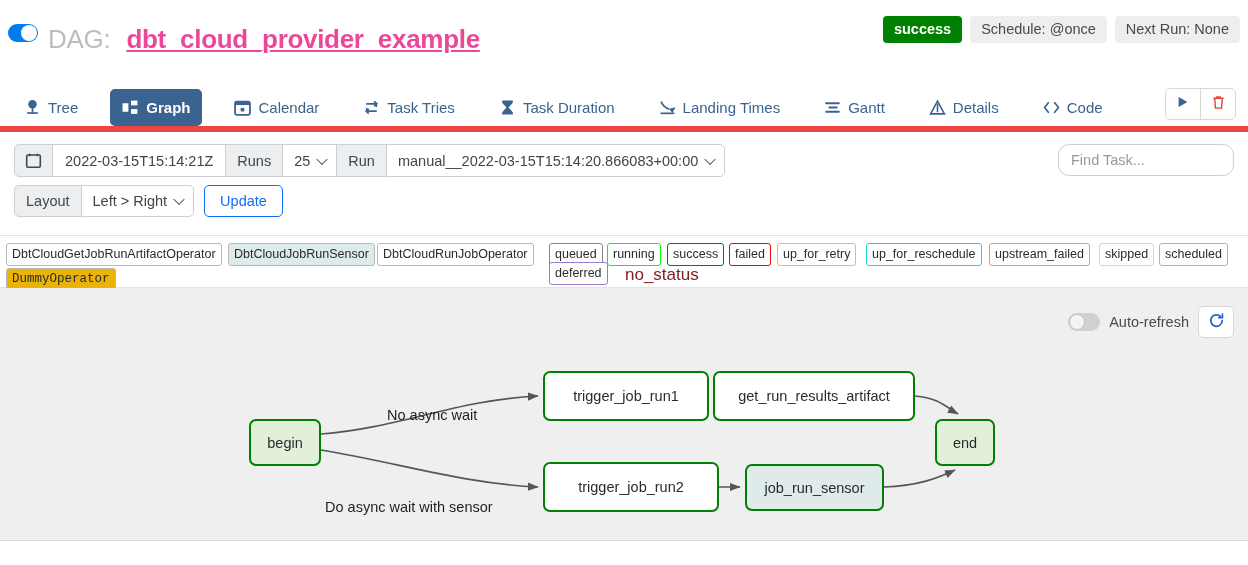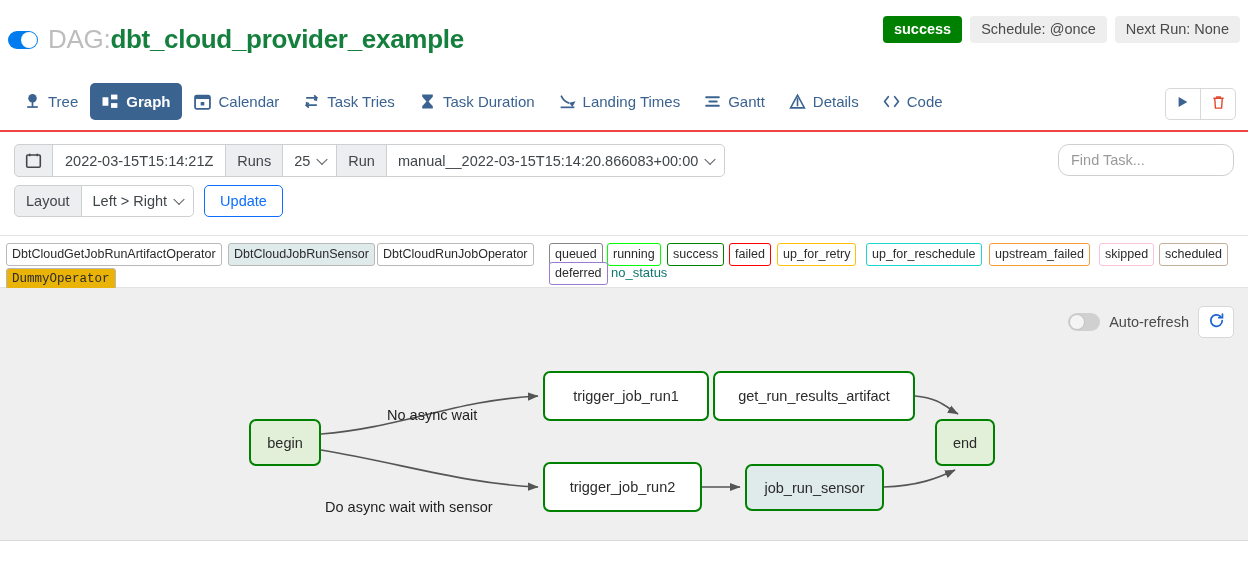--- a/index.html
+++ b/index.html
@@ -17,21 +17,21 @@
 
   
   .header {
     position: relative;
     height: 72px;
     padding: 0 16px;
     box-sizing: border-box;
   }
   .dag-title-row {
     display: flex;
-    align-items: center;
+    align-items: flex-start;
     position: absolute;
     left: 8px;
     top: 24px;
   }
   .pause-toggle {
     width: 30px;
     height: 18px;
     border-radius: 9px;
     background: #017cee;
     position: relative;
@@ -49,24 +49,25 @@
     background: #ffffff;
   }
   .dag-label {
     font-size: 26px;
     color: #bdbdbd;
     font-weight: 400;
     letter-spacing: -0.3px;
   }
   .dag-name {
     font-size: 26px;
-    color: #15803d;
+    color: #ec4899;
     font-weight: 700;
     letter-spacing: -0.3px;
-    margin-left: 0;
+    margin-left: 16px;
+    text-decoration: underline;
   }
 
   .header-badges {
     position: absolute;
     right: 8px;
     top: 16px;
     display: flex;
     align-items: center;
     gap: 8px;
   }
@@ -82,25 +83,26 @@
   .badge.success {
     background: #008000;
     color: #ffffff;
     font-weight: 700;
   }
 
   
   .nav-tabs {
     position: relative;
     height: 60px;
-    border-bottom: 2px solid #ef4444;
-    display: flex;
-    align-items: center;
+    border-bottom: 6px solid #ef4444;
+    display: flex;
+    align-items: flex-end;
     padding: 0 12px;
     box-sizing: border-box;
+    gap: 20px;
   }
   .tab {
     display: flex;
     align-items: center;
     gap: 7px;
     font-size: 15px;
     color: #3b6390;
     padding: 10px 12px;
     border-radius: 5px;
     white-space: nowrap;
@@ -234,24 +236,24 @@
     line-height: 1;
     padding: 4px 5px;
     border: 1px solid #b9b9b9;
     border-radius: 3px;
     background: #ffffff;
     color: #2b2b2b;
     white-space: nowrap;
   }
   .legend-plain {
     position: absolute;
-    font-size: 13px;
+    font-size: 17px;
     line-height: 1;
-    padding: 4px 2px;
-    color: #0f766e;
+    padding: 4px 16px;
+    color: #7f1d1d;
     white-space: nowrap;
   }
 
   
   .graph-pane {
     position: relative;
     height: 252px;
     background: #efefef;
     border-bottom: 1px solid #d9d9d9;
     overflow: hidden;
@@ -535,19 +537,19 @@
       <path d="M690,108 L 708,108"></path>
       <path d="M915,108 C 940,110 947,120 958,126"></path>
       <path d="M690,199 L 740,199"></path>
       <path d="M884,199 C 918,198 938,190 955,182"></path>
     </g>
   </svg>
 
   <div class="node-box dummy" style="left:249px; top:131px; width:72px;  height:47px;">begin</div>
   <div class="node-box" style="left:543px; top:83px;  width:166px; height:50px;">trigger_job_run1</div>
   <div class="node-box" style="left:713px; top:83px;  width:202px; height:50px;">get_run_results_artifact</div>
-  <div class="node-box" style="left:543px; top:174px; width:159px; height:50px;">trigger_job_run2</div>
+  <div class="node-box" style="left:543px; top:174px; width:176px; height:50px;">trigger_job_run2</div>
   <div class="node-box sensor" style="left:745px; top:176px; width:139px; height:47px;">job_run_sensor</div>
   <div class="node-box dummy" style="left:935px; top:131px; width:60px;  height:47px;">end</div>
 
   <div class="edge-label" style="left:387px; top:119px;">No async wait</div>
   <div class="edge-label" style="left:325px; top:211px;">Do async wait with sensor</div>
 </div>
 
 </body></html>

